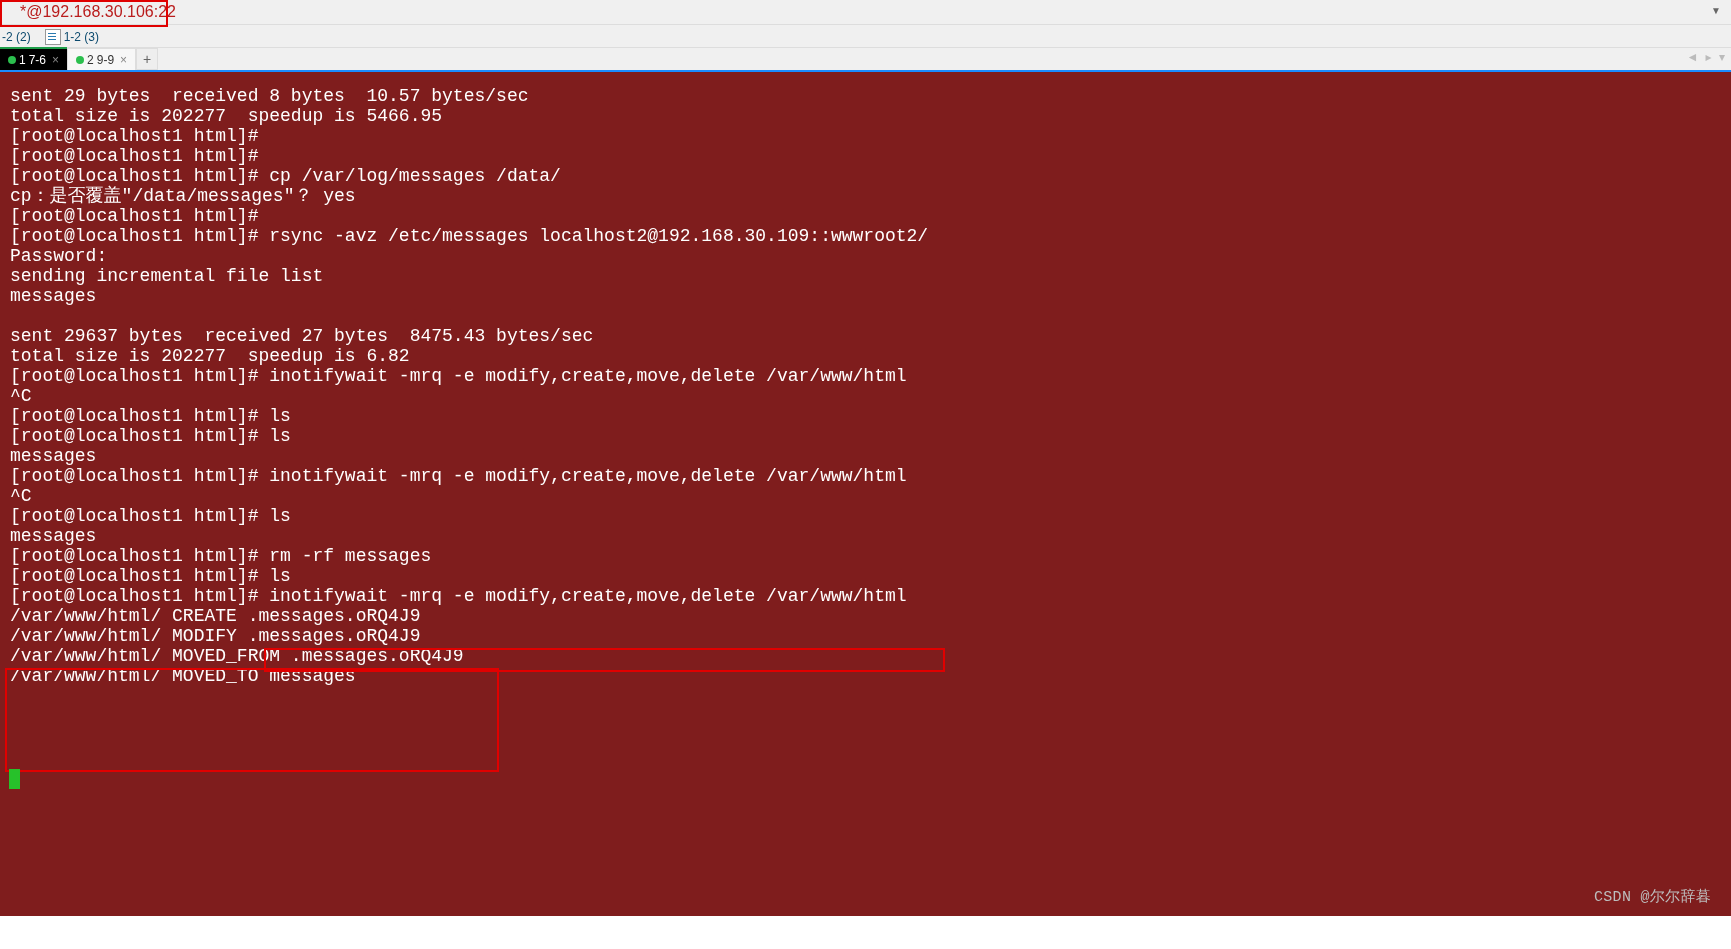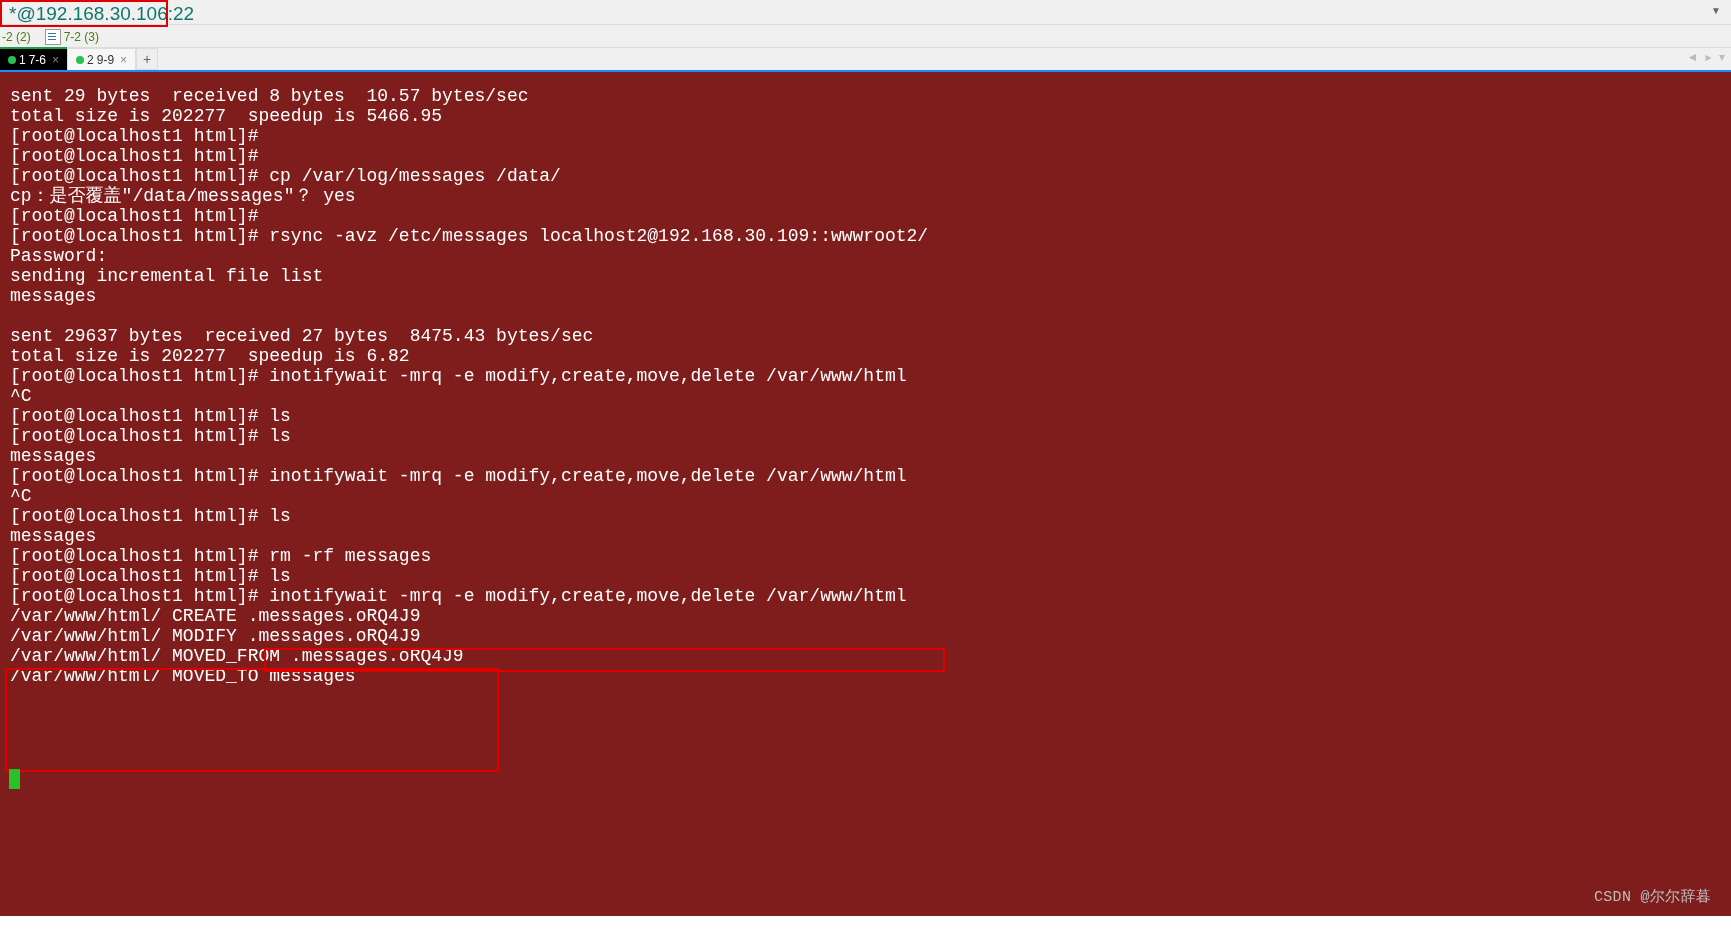--- a/index.html
+++ b/index.html
@@ -1,21 +1,21 @@
 <!DOCTYPE html>
 <html><head>
 <meta charset="utf-8">
 <style>
   html,body{margin:0;padding:0;width:1731px;height:949px;background:#fff;font-family:Arial,sans-serif;font-size:13px;overflow:hidden}
   .titlebar{height:24px;background:#f0f0f0;position:relative;border-bottom:1px solid #ddd}
-  .titlebar-text{position:absolute;left:9px;top:3px;color:#0f766e;font-size:19px}
+  .titlebar-text{position:absolute;left:20px;top:3px;color:#b91c1c;font-size:16px}
   .titlebar-highlight{position:absolute;left:0;top:0;width:164px;height:23px;border:2px solid #e00000;pointer-events:none}
   .titlebar-arrow{position:absolute;right:10px;top:5px;color:#666;font-size:10px}
   .secondbar{height:20px;background:#f0f0f0;padding:2px 0 0 2px;display:flex;align-items:center;gap:14px;border-bottom:1px solid #ddd}
-  .sb-item{display:flex;align-items:center;gap:3px;font-size:12px;color:#4d7c0f}
+  .sb-item{display:flex;align-items:center;gap:3px;font-size:12px;color:#0c4a6e}
   .sb-icon{width:14px;height:14px;background:#fff;border:1px solid #999;display:inline-block;position:relative}
   .sb-icon::after{content:"";position:absolute;top:3px;left:2px;width:8px;height:1px;background:#2a7ab0;box-shadow:0 3px 0 #2a7ab0,0 6px 0 #2a7ab0}
   .tabrow{height:22px;background:#f0f0f0;display:flex;align-items:stretch;position:relative}
   .tab{display:flex;align-items:center;padding:0 8px;font-size:12px;border-top:1px solid transparent;position:relative;cursor:pointer}
   .tab .t-label{margin-left:3px}
   .tab .t-close{margin-left:6px;color:#888;font-size:12px}
   .tab.active{background:#000;color:#fff}
   .tab.active::before{content:"";position:absolute;left:0;right:0;top:-2px;height:2px;background:#1e9e4a}
   .tab.inactive{background:#f7f7f7;color:#333;border:1px solid #ddd;border-bottom:none}
   .dot-green{width:8px;height:8px;border-radius:50%;background:#2bbf4e;display:inline-block}
@@ -37,21 +37,21 @@
   <div class="titlebar-highlight"></div>
   <span class="titlebar-arrow">▼</span>
 </div>
 
 <div class="secondbar">
   <div class="sb-item">
     <span>-2 (2)</span>
   </div>
   <div class="sb-item">
     <span class="sb-icon"></span>
-    <span>7-2 (3)</span>
+    <span>1-2 (3)</span>
   </div>
 </div>
 
 <div class="tabrow">
   <div class="tab active">
     <span class="dot-green"></span>
     <span class="t-label">1</span>
     <span class="t-label">7-6</span>
     <span class="t-close">×</span>
   </div>

